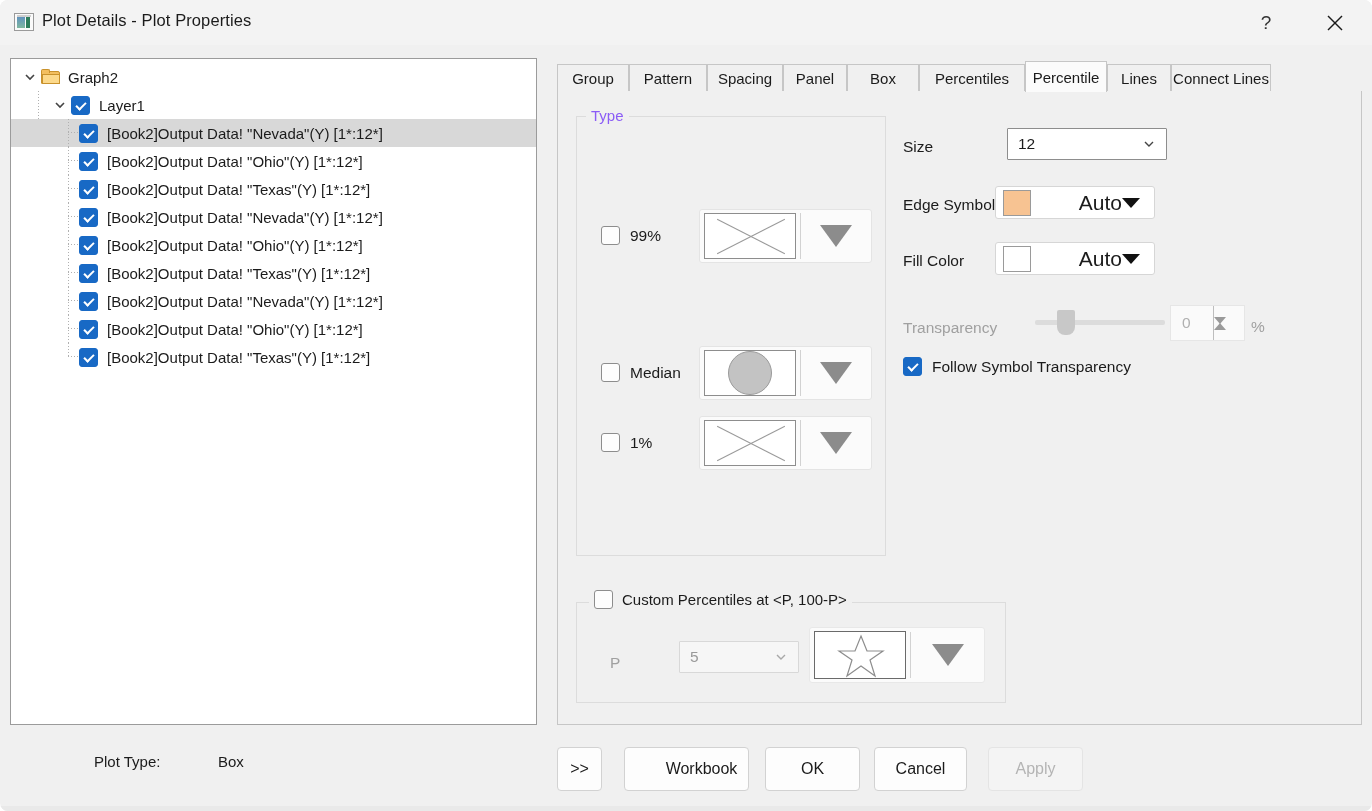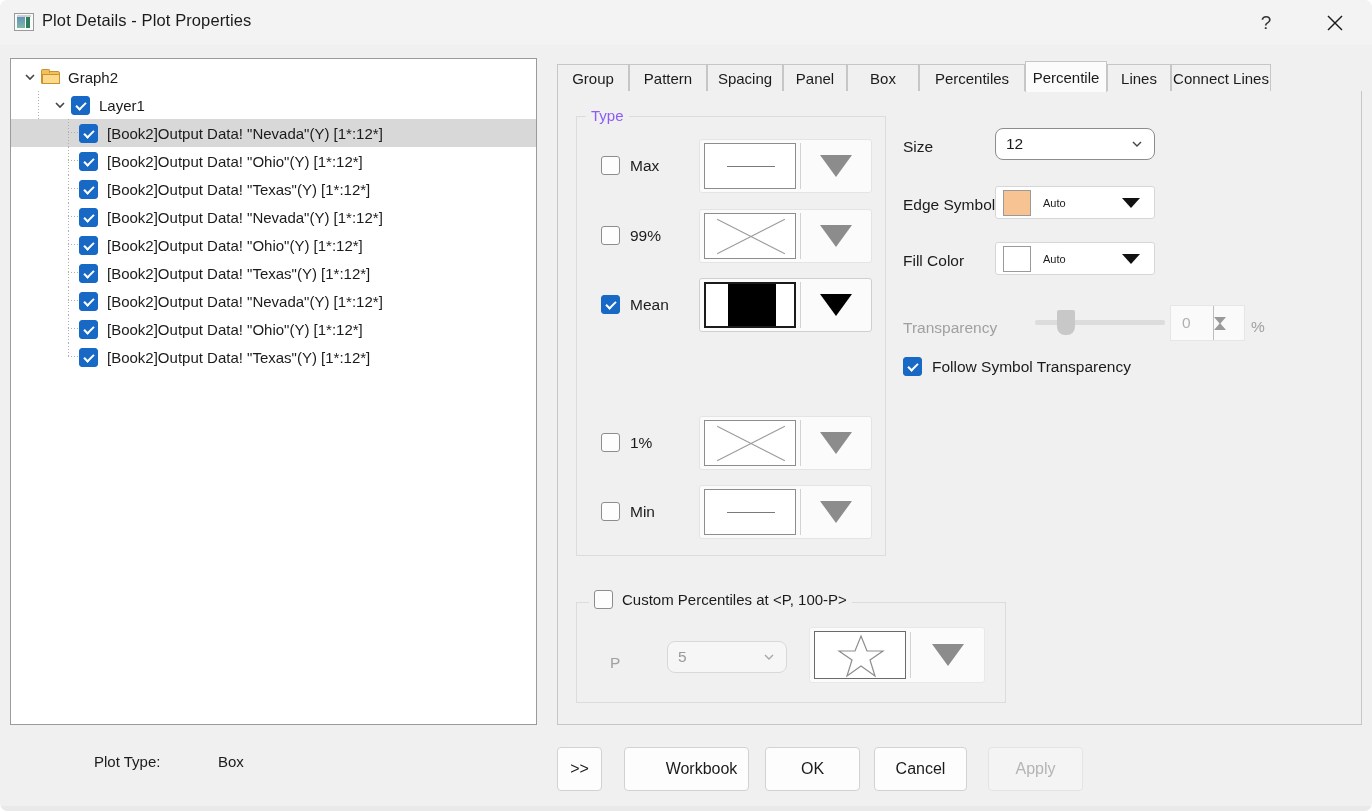--- a/index.html
+++ b/index.html
@@ -160,31 +160,31 @@
   .pv-x2{transform:rotate(-27deg);}
   .pv-square{position:absolute;left:22px;top:0px;width:48px;height:44px;background:#000;}
   .pv-circle{position:absolute;left:23px;top:0px;width:44px;height:44px;border-radius:50%;background:#c3c3c3;border:1px solid #9a9a9a;box-sizing:border-box;}
   .pv-star svg{position:absolute;left:22px;top:1px;}
 
   
   .ctl-label{position:absolute;font-size:15.5px;color:#1b1b1b;white-space:nowrap;}
   .ctl-label.dim{color:#a0a0a0;text-align:right;}
   .combo{
     position:absolute;box-sizing:border-box;background:#fff;border:1px solid #8d8d8d;
-    display:flex;align-items:center;border-radius:8px;
+    display:flex;align-items:center;border-radius:1px;margin-left:12px;
   }
   .combo .cv{font-size:15.5px;color:#1b1b1b;padding-left:10px;flex:1;white-space:nowrap;}
   .chev{width:34px;display:flex;align-items:center;justify-content:center;}
   .chev svg{display:block;}
   .colorcombo{
     position:absolute;box-sizing:border-box;background:#fff;border:1px solid #d6d6d6;
     display:flex;align-items:center;border-radius:3px;
   }
   .swatch{width:28px;height:26px;margin-left:7px;border:1px solid #9a9a9a;box-sizing:border-box;flex:0 0 auto;}
-  .colorcombo .cv{font-size:11px;color:#1b1b1b;padding-left:12px;flex:1;}
+  .colorcombo .cv{font-size:21px;color:#1b1b1b;padding-left:12px;flex:1;text-align:right;}
   .solidtri{width:0;height:0;border-left:9px solid transparent;border-right:9px solid transparent;border-top:10px solid #111;margin-right:14px;}
 
   .slider{position:absolute;height:18px;}
   .slider .track{position:absolute;left:0;top:7px;width:100%;height:5px;background:#dcdcdc;border-radius:2px;}
   .slider .thumb{position:absolute;left:22px;top:-3px;width:18px;height:25px;background:#c8c8c8;border-radius:2px 2px 8px 8px;}
   .spinner{
     position:absolute;box-sizing:border-box;background:#fafafa;border:1px solid #e6e6e6;
     display:flex;align-items:center;
   }
   .spinner .sv{flex:1;font-size:15.5px;color:#b0b0b0;padding-left:11px;}
@@ -338,102 +338,72 @@
     <div class="tab" style="left:614px;width:100px;">
         <span>Connect Lines</span>
       </div>
   </div>
 
   <div class="tabcontent">
 
     <div class="groupbox" style="left:18px;top:25px;width:310px;height:440px;">
       <span class="gb-title">Type</span>
 
-      <div class="typerow" style="top:20px;">
-        <div class="cb-wrap">
-          <span class="cbx2"></span>
-          <span class="cb-text">Max</span>
-        </div>
-        <div class="symbtn">
-          <div class="sympreview">
-              <span class="pv-line"></span>
-            </div>
-          <div class="sep"></div>
-          <div class="arrowcell">
-              <span class="tri"></span>
-            </div>
-        </div>
-      </div>
 
       <div class="typerow" style="top:90px;">
         <div class="cb-wrap">
           <span class="cbx2"></span>
           <span class="cb-text">99%</span>
         </div>
         <div class="symbtn">
           <div class="sympreview">
               <span class="pv-x1"></span>
               <span class="pv-x2"></span>
             </div>
           <div class="sep"></div>
           <div class="arrowcell">
               <span class="tri"></span>
             </div>
         </div>
       </div>
 
-      <div class="typerow" style="top:159px;">
+
+      <div class="typerow" style="top:227px;">
         <div class="cb-wrap">
-          <span class="cbx2 on"></span>
-          <span class="cb-text">Mean</span>
-        </div>
-        <div class="symbtn enabled">
-          <div class="sympreview enabled">
-              <span class="pv-square"></span>
+          <span class="cbx2"></span>
+          <span class="cb-text">Median</span>
+        </div>
+        <div class="symbtn">
+          <div class="sympreview">
+              <span class="pv-circle"></span>
             </div>
           <div class="sep"></div>
           <div class="arrowcell">
-              <span class="tri dark"></span>
-            </div>
-        </div>
-      </div>
-
+              <span class="tri"></span>
+            </div>
+        </div>
+      </div>
 
       <div class="typerow" style="top:297px;">
         <div class="cb-wrap">
           <span class="cbx2"></span>
           <span class="cb-text">1%</span>
         </div>
         <div class="symbtn">
           <div class="sympreview">
               <span class="pv-x1"></span>
               <span class="pv-x2"></span>
             </div>
           <div class="sep"></div>
           <div class="arrowcell">
               <span class="tri"></span>
             </div>
         </div>
       </div>
 
-      <div class="typerow" style="top:366px;">
-        <div class="cb-wrap">
-          <span class="cbx2"></span>
-          <span class="cb-text">Min</span>
-        </div>
-        <div class="symbtn">
-          <div class="sympreview">
-              <span class="pv-line"></span>
-            </div>
-          <div class="sep"></div>
-          <div class="arrowcell">
-              <span class="tri"></span>
-            </div>
-        </div>
-      </div>
     </div>
 
     <div class="ctl-label" style="left:345px;top:47px;">Size</div>
     <div class="combo" style="left:437px;top:37px;width:160px;height:32px;">
       <span class="cv">12</span>
       <span class="chev">
         <svg width="14" height="14" viewBox="0 0 14 14">
             <polyline points="3,5 7,9 11,5" fill="none" stroke="#444" stroke-width="1.4"></polyline>
           </svg>
       </span>

